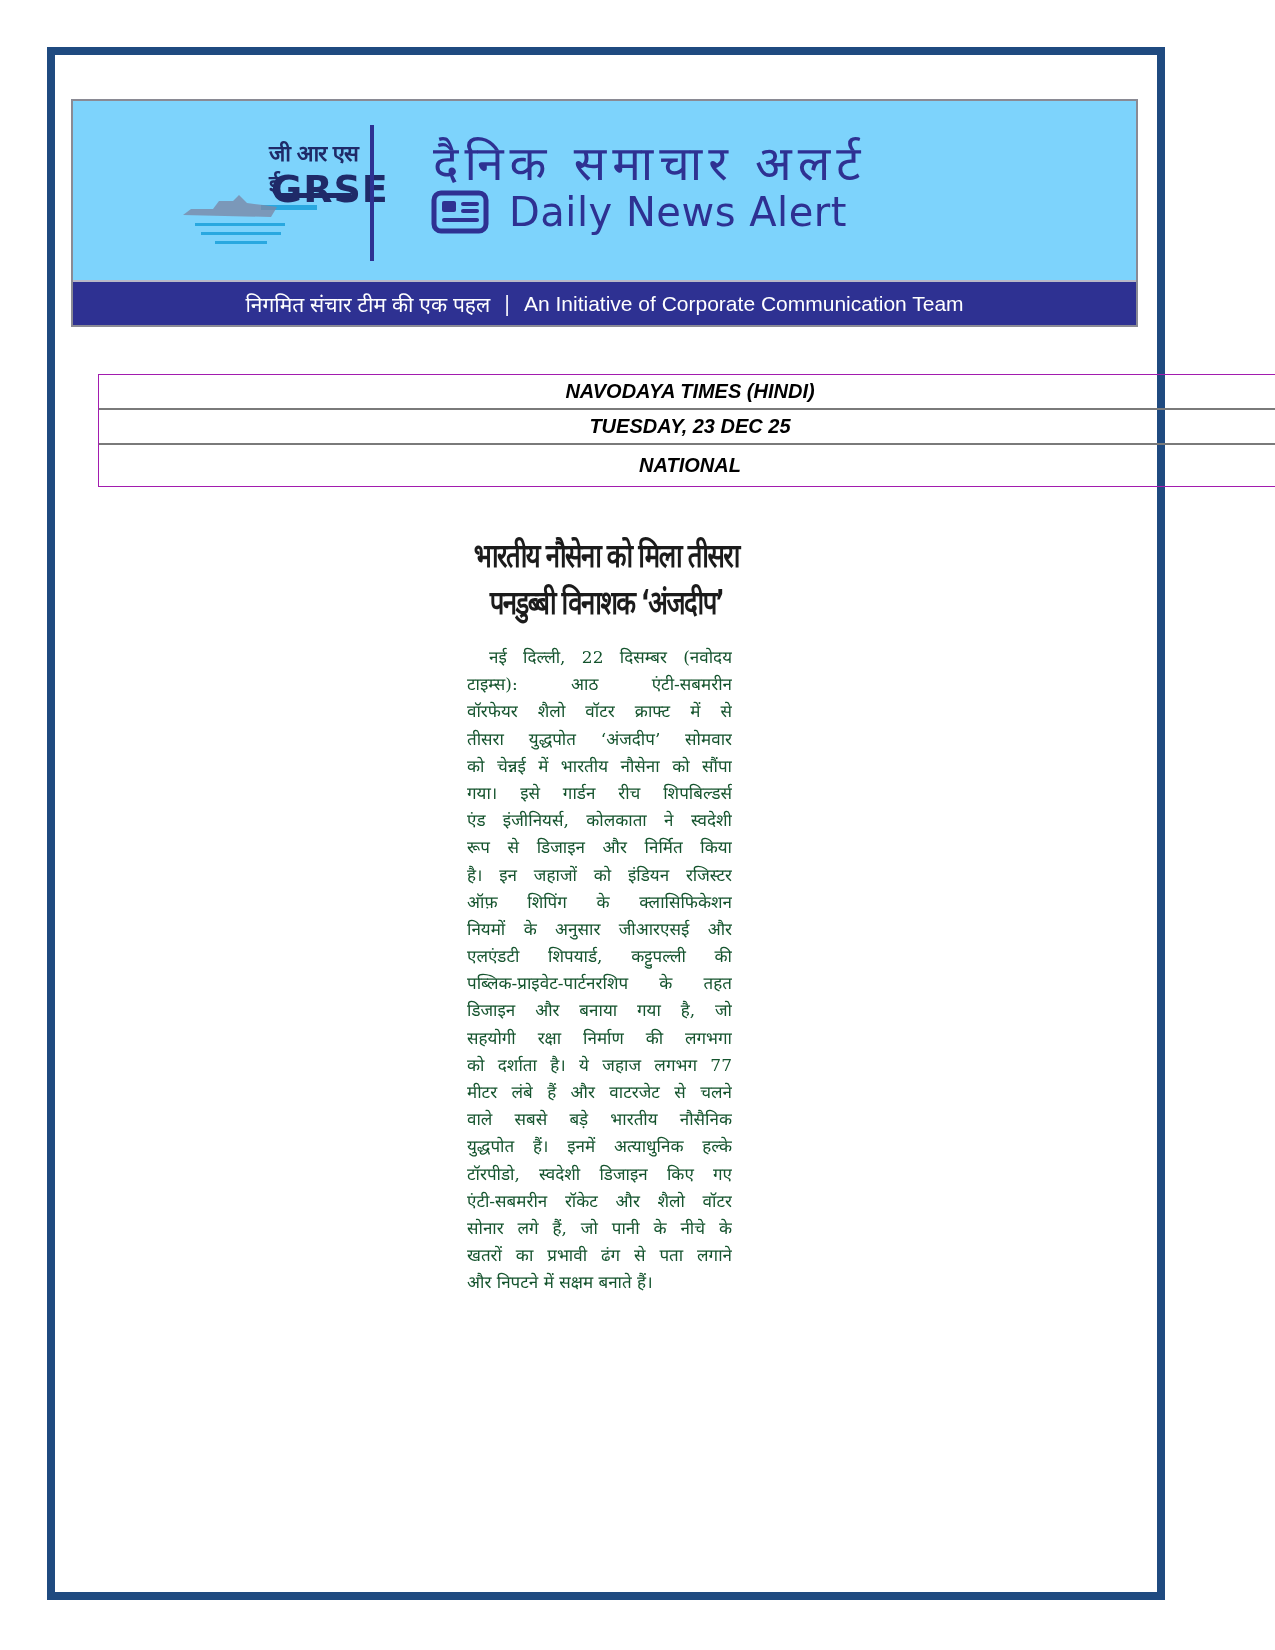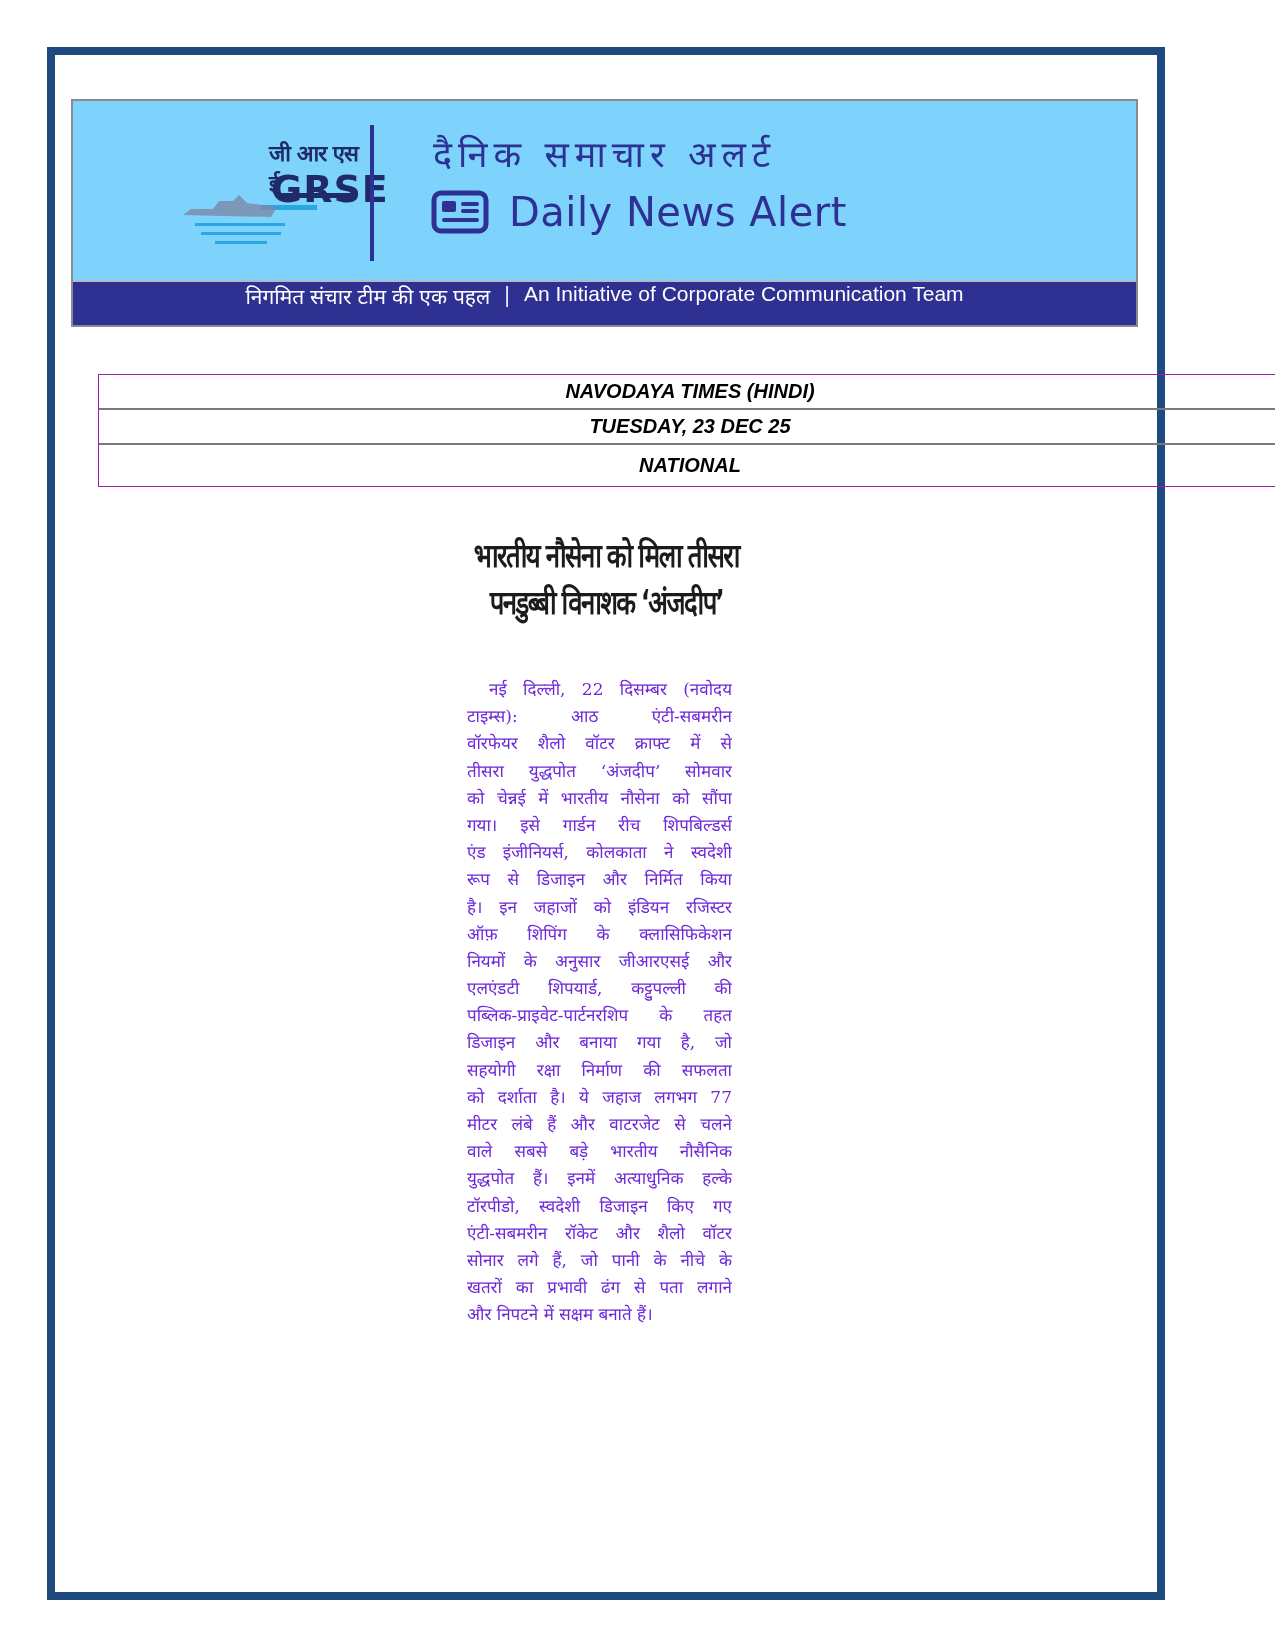--- a/index.html
+++ b/index.html
@@ -12,35 +12,35 @@
     }
 
     
     .banner {
       position: absolute; left: 71px; top: 99px; width: 1067px; height: 228px;
       border: 2px solid #8a8a94; box-sizing: border-box; background: #7dd3fc;
     }
     .banner-top { position: absolute; left: 0; top: 0; right: 0; height: 183px; }
     .banner-strip {
       position: absolute; left: 0; right: 0; bottom: 0; height: 43px;
-      background: #2e3192; color: #ffffff; display: flex; align-items: flex-start;
+      background: #2e3192; color: #ffffff; display: flex; align-items: center;
       justify-content: center; gap: 14px; font-family: "Liberation Sans", sans-serif;
       font-size: 21px; border-top: 2px solid #b8b8c8;
     }
     .banner-strip .sep { font-size: 22px; opacity: 0.9; }
 
     .logo { position: absolute; left: 70px; top: 14px; width: 215px; height: 160px; }
     .logo-hindi { position: absolute; left: 126px; top: 22px; font-size: 22px; color: #1f2a68;
                   font-family: "DejaVu Sans", sans-serif; font-weight: bold; letter-spacing: -1px; }
     .logo-grse { position: absolute; left: 128px; top: 52px; font-size: 38px; color: #1f2a68;
                  font-family: "DejaVu Sans", sans-serif; font-weight: bold; letter-spacing: 1px; }
 
     .divider-v { position: absolute; left: 297px; top: 24px; width: 4px; height: 136px; background: #2e3192; }
 
-    .title-hindi { position: absolute; left: 360px; top: 28px; font-size: 36px; color: #2e3192;
+    .title-hindi { position: absolute; left: 360px; top: 28px; font-size: 48px; color: #2e3192;
                    font-family: "DejaVu Serif", serif; letter-spacing: 6px; white-space: nowrap; }
     .title-en-row { position: absolute; left: 358px; top: 88px; display: flex; align-items: center; gap: 18px; }
     .news-icon { width: 60px; height: 44px; }
     .title-en { font-size: 40px; color: #2e3192; font-family: "DejaVu Sans", sans-serif;
                 white-space: nowrap; letter-spacing: 0.5px; }
 
     
     .info-table {
       position: absolute; left: 98px; top: 374px; width: 1184px; box-sizing: border-box;
       border: 1px solid #a21caf; font-family: "Liberation Sans", sans-serif; font-style: italic;
@@ -61,21 +61,21 @@
     }
     .clip-headline {
       position: absolute; left: 14px; top: 12px; width: 280px;
       font-family: "DejaVu Sans Condensed", "DejaVu Sans", sans-serif; font-weight: bold;
       font-size: 33px; line-height: 47px; text-align: center; letter-spacing: -2px;
       transform: scaleX(0.78); transform-origin: left top; width: 360px; color: #1b1b1b;
     }
     .clip-body {
       position: absolute; left: 15px; top: 124px; width: 265px;
       font-family: "DejaVu Serif", serif; font-size: 17px; line-height: 27.2px;
-      text-align: justify; color: #6d28d9; margin-top: 32px;
+      text-align: justify; color: #14532d;
     }
     .clip-line { display: block; white-space: nowrap; text-align: justify; text-align-last: justify;
                  height: 27.2px; overflow: hidden; }
     .clip-line.first { text-indent: 22px; }
     .clip-line.last { text-align-last: left; }
   </style>
 </head>
 <body>
 
 <div class="page-frame"></div>
@@ -137,21 +137,21 @@
     <span class="clip-line">को चेन्नई में भारतीय नौसेना को सौंपा</span>
     <span class="clip-line">गया। इसे गार्डन रीच शिपबिल्डर्स</span>
     <span class="clip-line">एंड इंजीनियर्स, कोलकाता ने स्वदेशी</span>
     <span class="clip-line">रूप से डिजाइन और निर्मित किया</span>
     <span class="clip-line">है। इन जहाजों को इंडियन रजिस्टर</span>
     <span class="clip-line">ऑफ़ शिपिंग के क्लासिफिकेशन</span>
     <span class="clip-line">नियमों के अनुसार जीआरएसई और</span>
     <span class="clip-line">एलएंडटी शिपयार्ड, कट्टुपल्ली की</span>
     <span class="clip-line">पब्लिक-प्राइवेट-पार्टनरशिप के तहत</span>
     <span class="clip-line">डिजाइन और बनाया गया है, जो</span>
-    <span class="clip-line">सहयोगी रक्षा निर्माण की सफलता</span>
+    <span class="clip-line">सहयोगी रक्षा निर्माण की लगभगा</span>
     <span class="clip-line">को दर्शाता है। ये जहाज लगभग 77</span>
     <span class="clip-line">मीटर लंबे हैं और वाटरजेट से चलने</span>
     <span class="clip-line">वाले सबसे बड़े भारतीय नौसैनिक</span>
     <span class="clip-line">युद्धपोत हैं। इनमें अत्याधुनिक हल्के</span>
     <span class="clip-line">टॉरपीडो, स्वदेशी डिजाइन किए गए</span>
     <span class="clip-line">एंटी-सबमरीन रॉकेट और शैलो वॉटर</span>
     <span class="clip-line">सोनार लगे हैं, जो पानी के नीचे के</span>
     <span class="clip-line">खतरों का प्रभावी ढंग से पता लगाने</span>
     <span class="clip-line last">और निपटने में सक्षम बनाते हैं।</span>
   </div>

